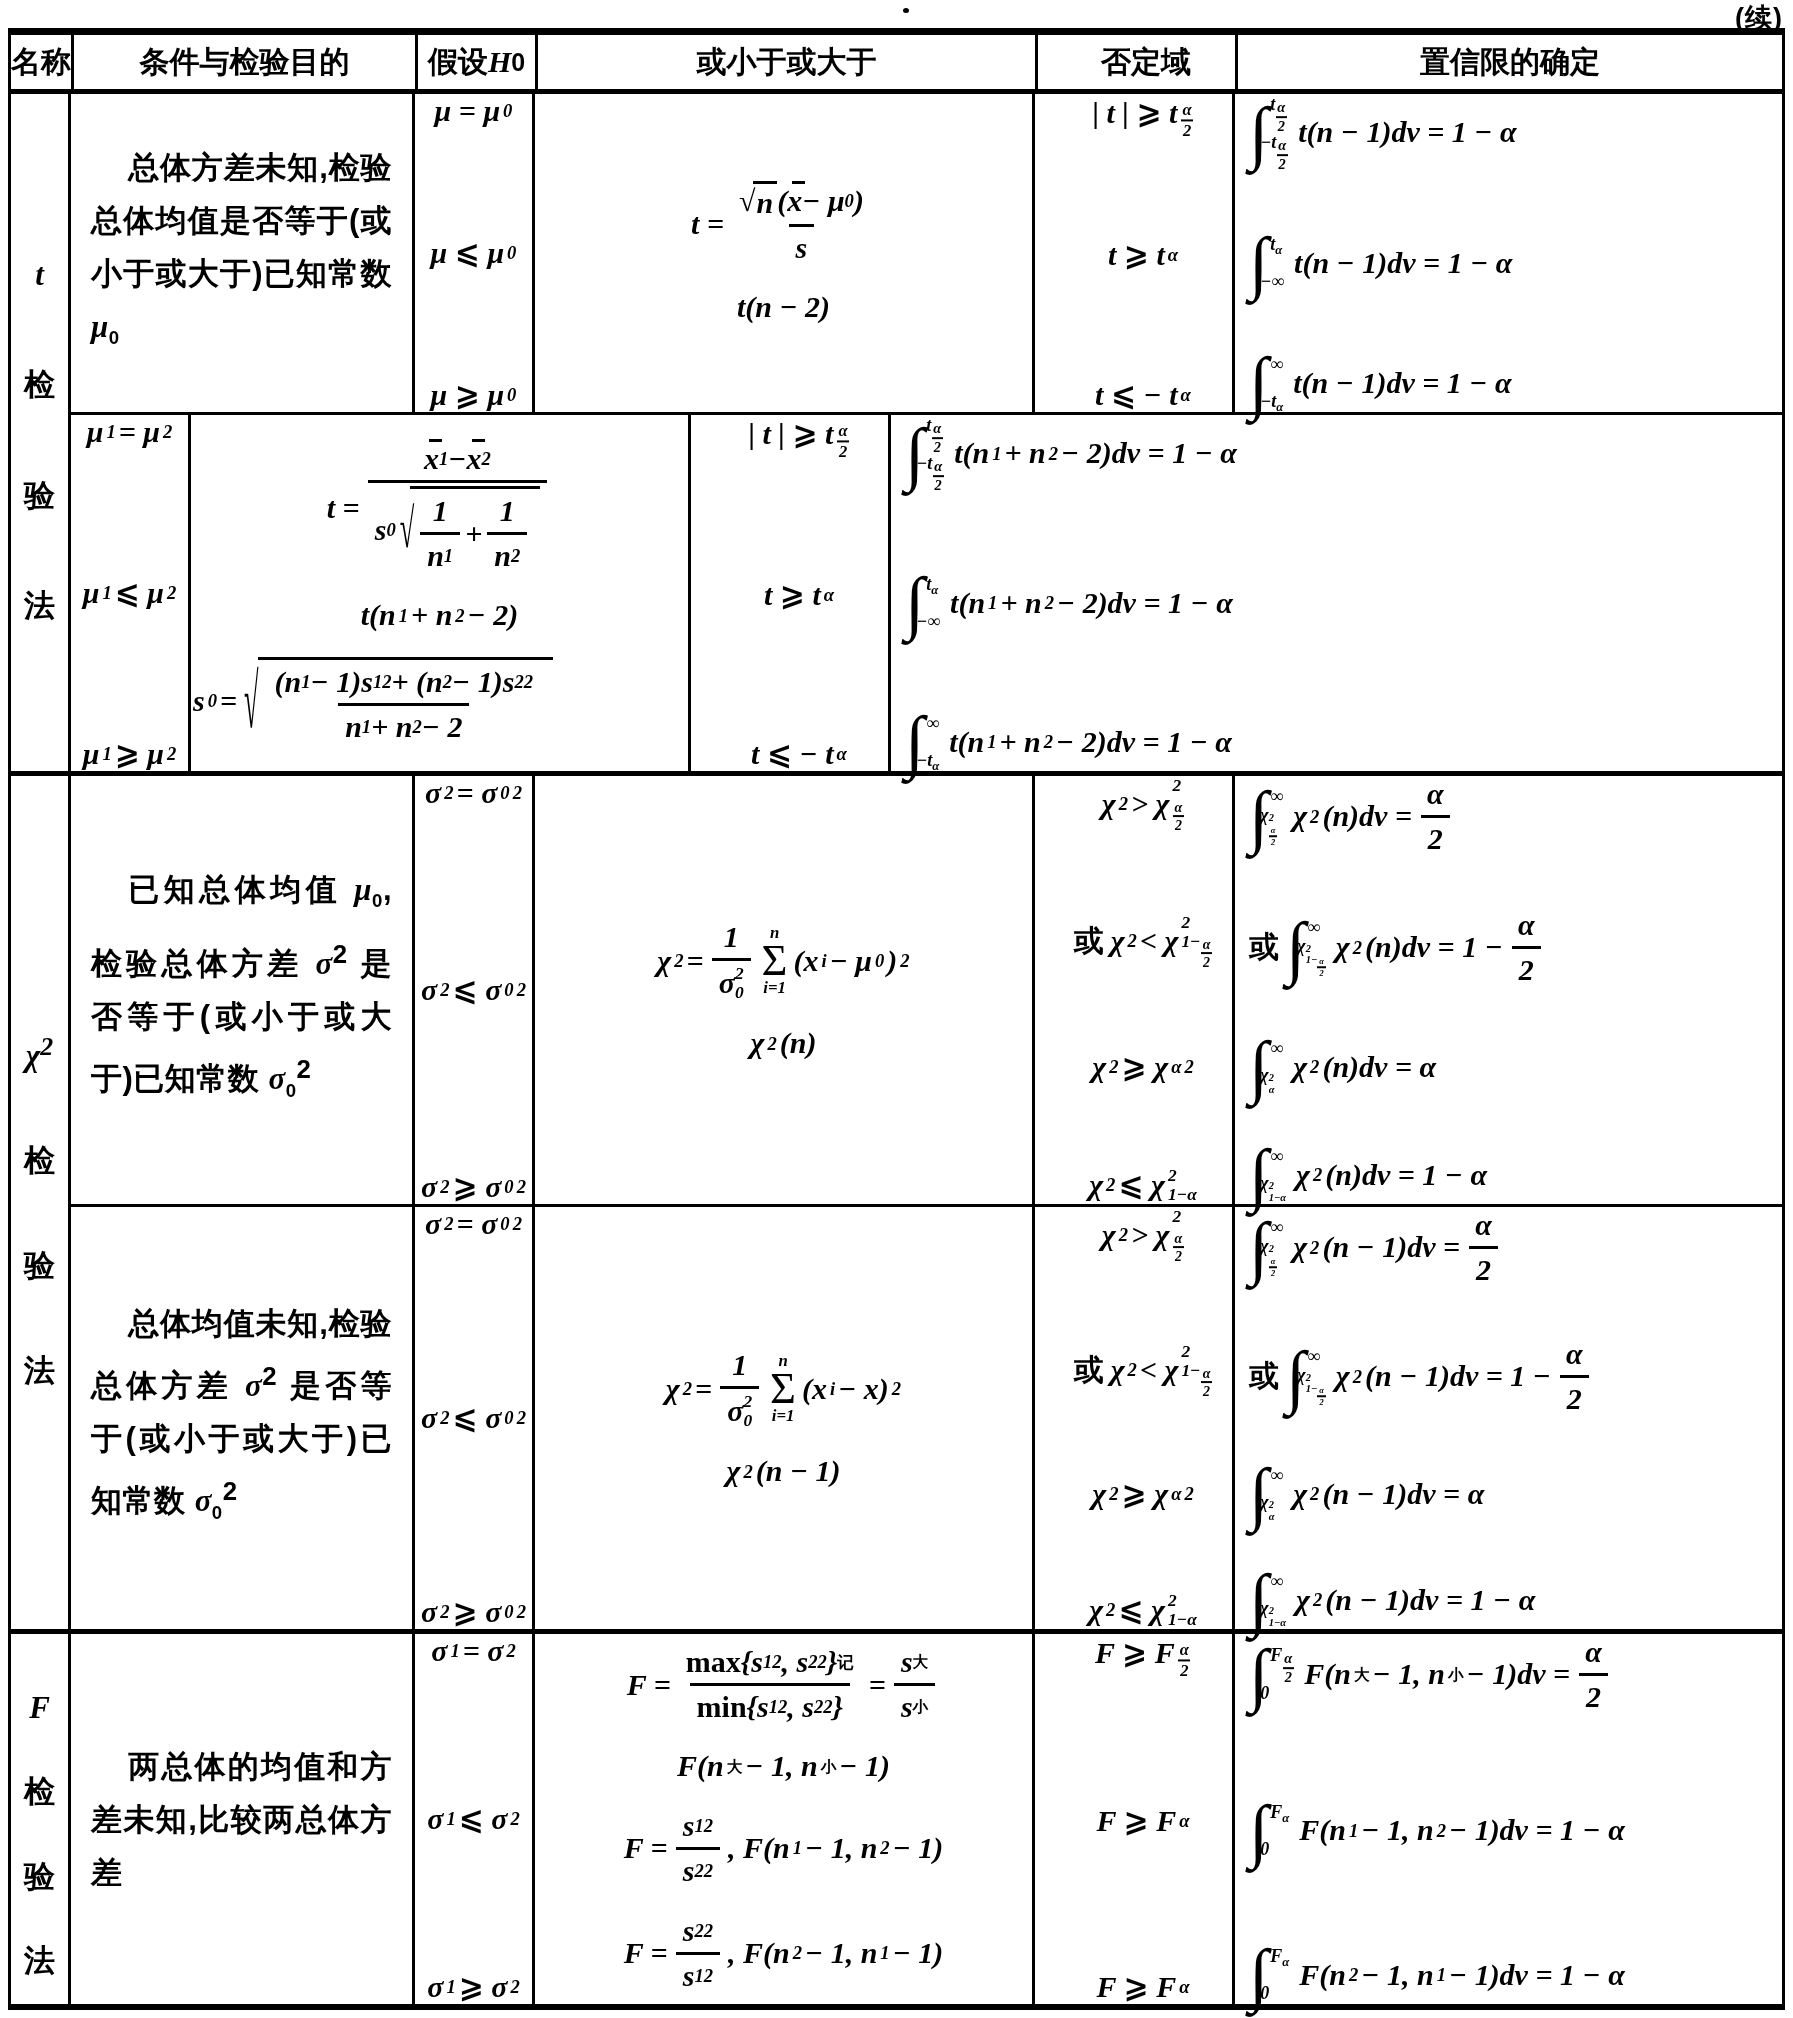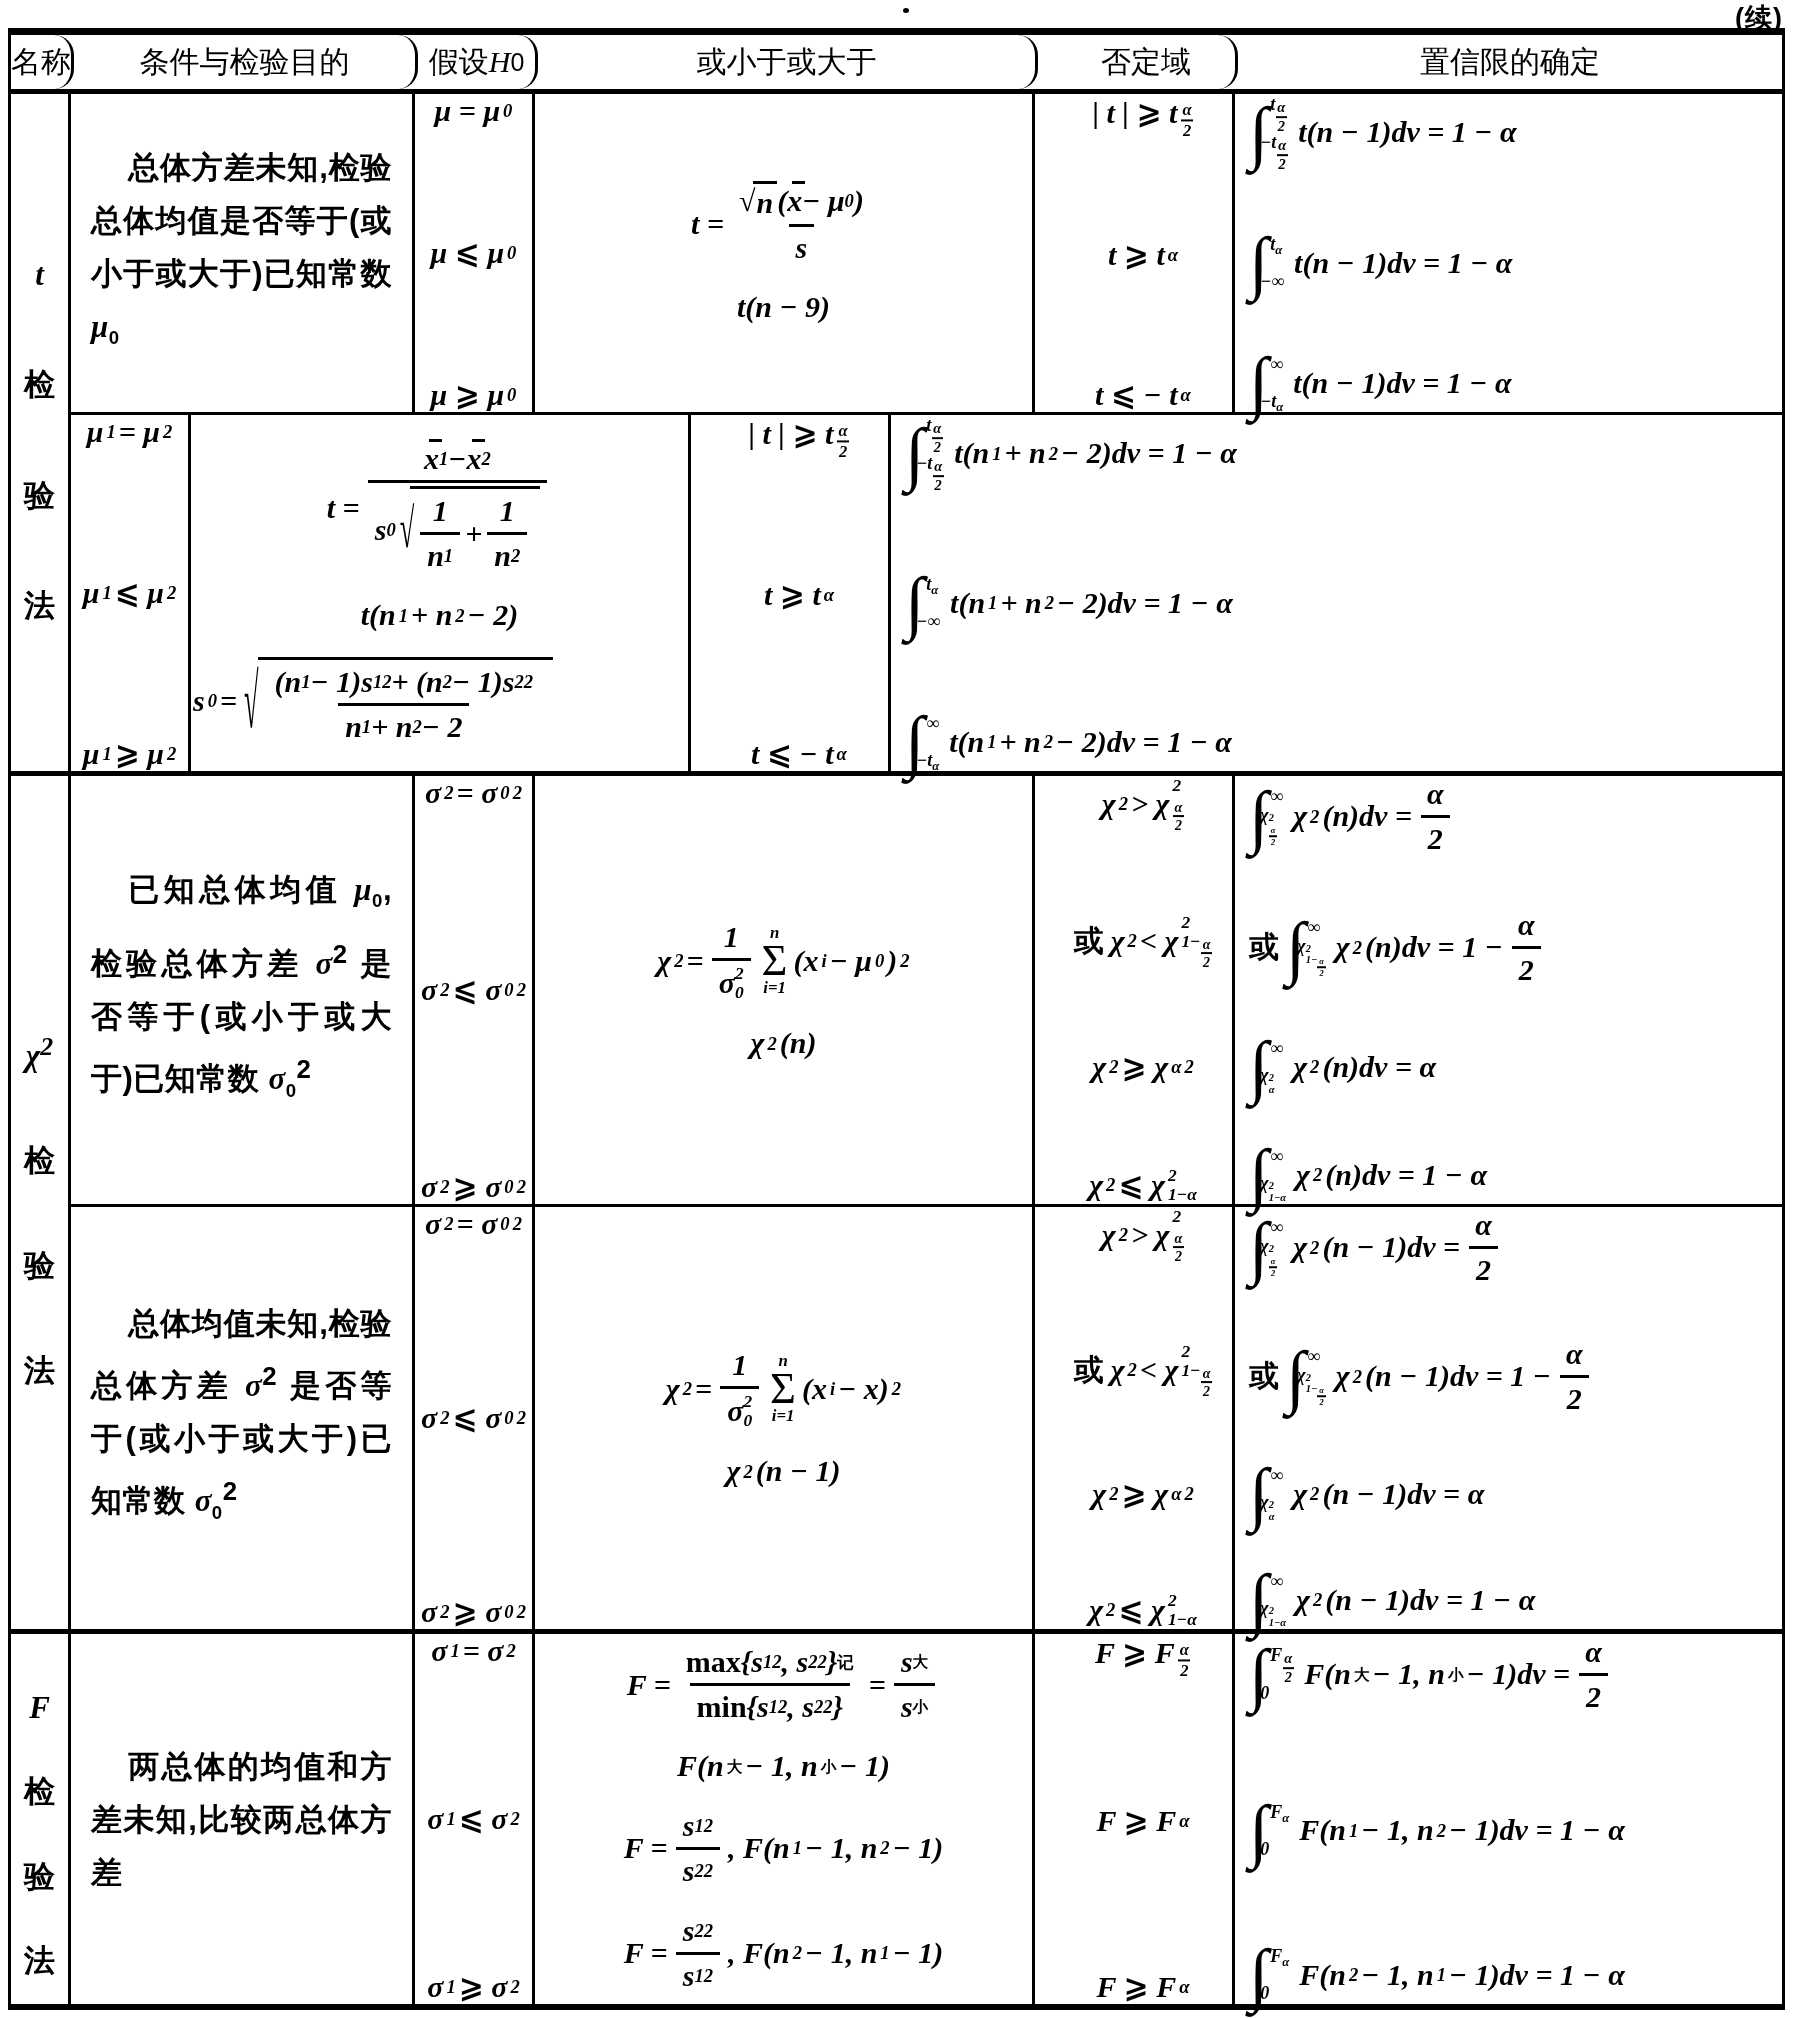--- a/index.html
+++ b/index.html
@@ -12,21 +12,21 @@
          border:3px solid #000; border-top-width:7px; border-bottom-width:6px;
          display:flex; flex-direction:column; }
 
   
   .w1 { flex:0 0 60px; }  .w2 { flex:0 0 344px; } .w3 { flex:0 0 120px; }
   .w4 { flex:0 0 500px; } .w5 { flex:0 0 200px;padding-left:19px; } .w6 { flex:1 1 auto; }
 
   
   .hdr { display:flex; flex:0 0 54px; border-bottom:5px solid #000; }
   .hc { display:flex; align-items:center; justify-content:center; box-sizing:border-box;
-        border-right:3px solid #000; font-size:30px; font-weight:400; white-space:nowrap;border-radius:20px; }
+        border-right:3px solid #000; font-size:30px; font-weight:700; white-space:nowrap; }
   .hc:last-child { border-right:none; }
   .mser { font-family:"Liberation Serif","DejaVu Serif",serif; font-style:italic; }
 
   
   .sec { display:flex; border-bottom:5px solid #000; box-sizing:border-box; min-height:0; }
   .sec:last-child { border-bottom:none; }
   .s1 { flex:0 0 682px; } .s2 { flex:0 0 858px; } .s3 { flex:1 1 auto; }
 
   .name { border-right:3px solid #000; display:flex; flex-direction:column; align-items:center;
           justify-content:space-between; box-sizing:border-box; font-size:31px; font-weight:700; }
@@ -135,21 +135,21 @@
           <div class="cell hyp w3">
             <div class="ml">μ = μ<sub>0</sub></div>
             <div class="ml">μ ⩽ μ<sub>0</sub></div>
             <div class="ml">μ ⩾ μ<sub>0</sub></div>
           </div>
           <div class="cell stat w4">
             <div class="ml">t = <span class="fr">
                   <span class="n"><span class="rt">√</span><span class="sq">n</span> (<span class="ov">x</span> − μ<sub>0</sub>)</span>
                   <span class="d">s</span>
                 </span></div>
-            <div class="ml">t(n − 9)</div>
+            <div class="ml">t(n − 2)</div>
           </div>
           <div class="cell rej w5">
             <div class="ml">| t | ⩾ t<span class="f2">
                   <span>α</span>
                   <span>2</span>
                 </span></div>
             <div class="ml">t ⩾ t<sub>α</sub></div>
             <div class="ml">t ⩽ − t<sub>α</sub></div>
           </div>
           <div class="cell conf w6">

